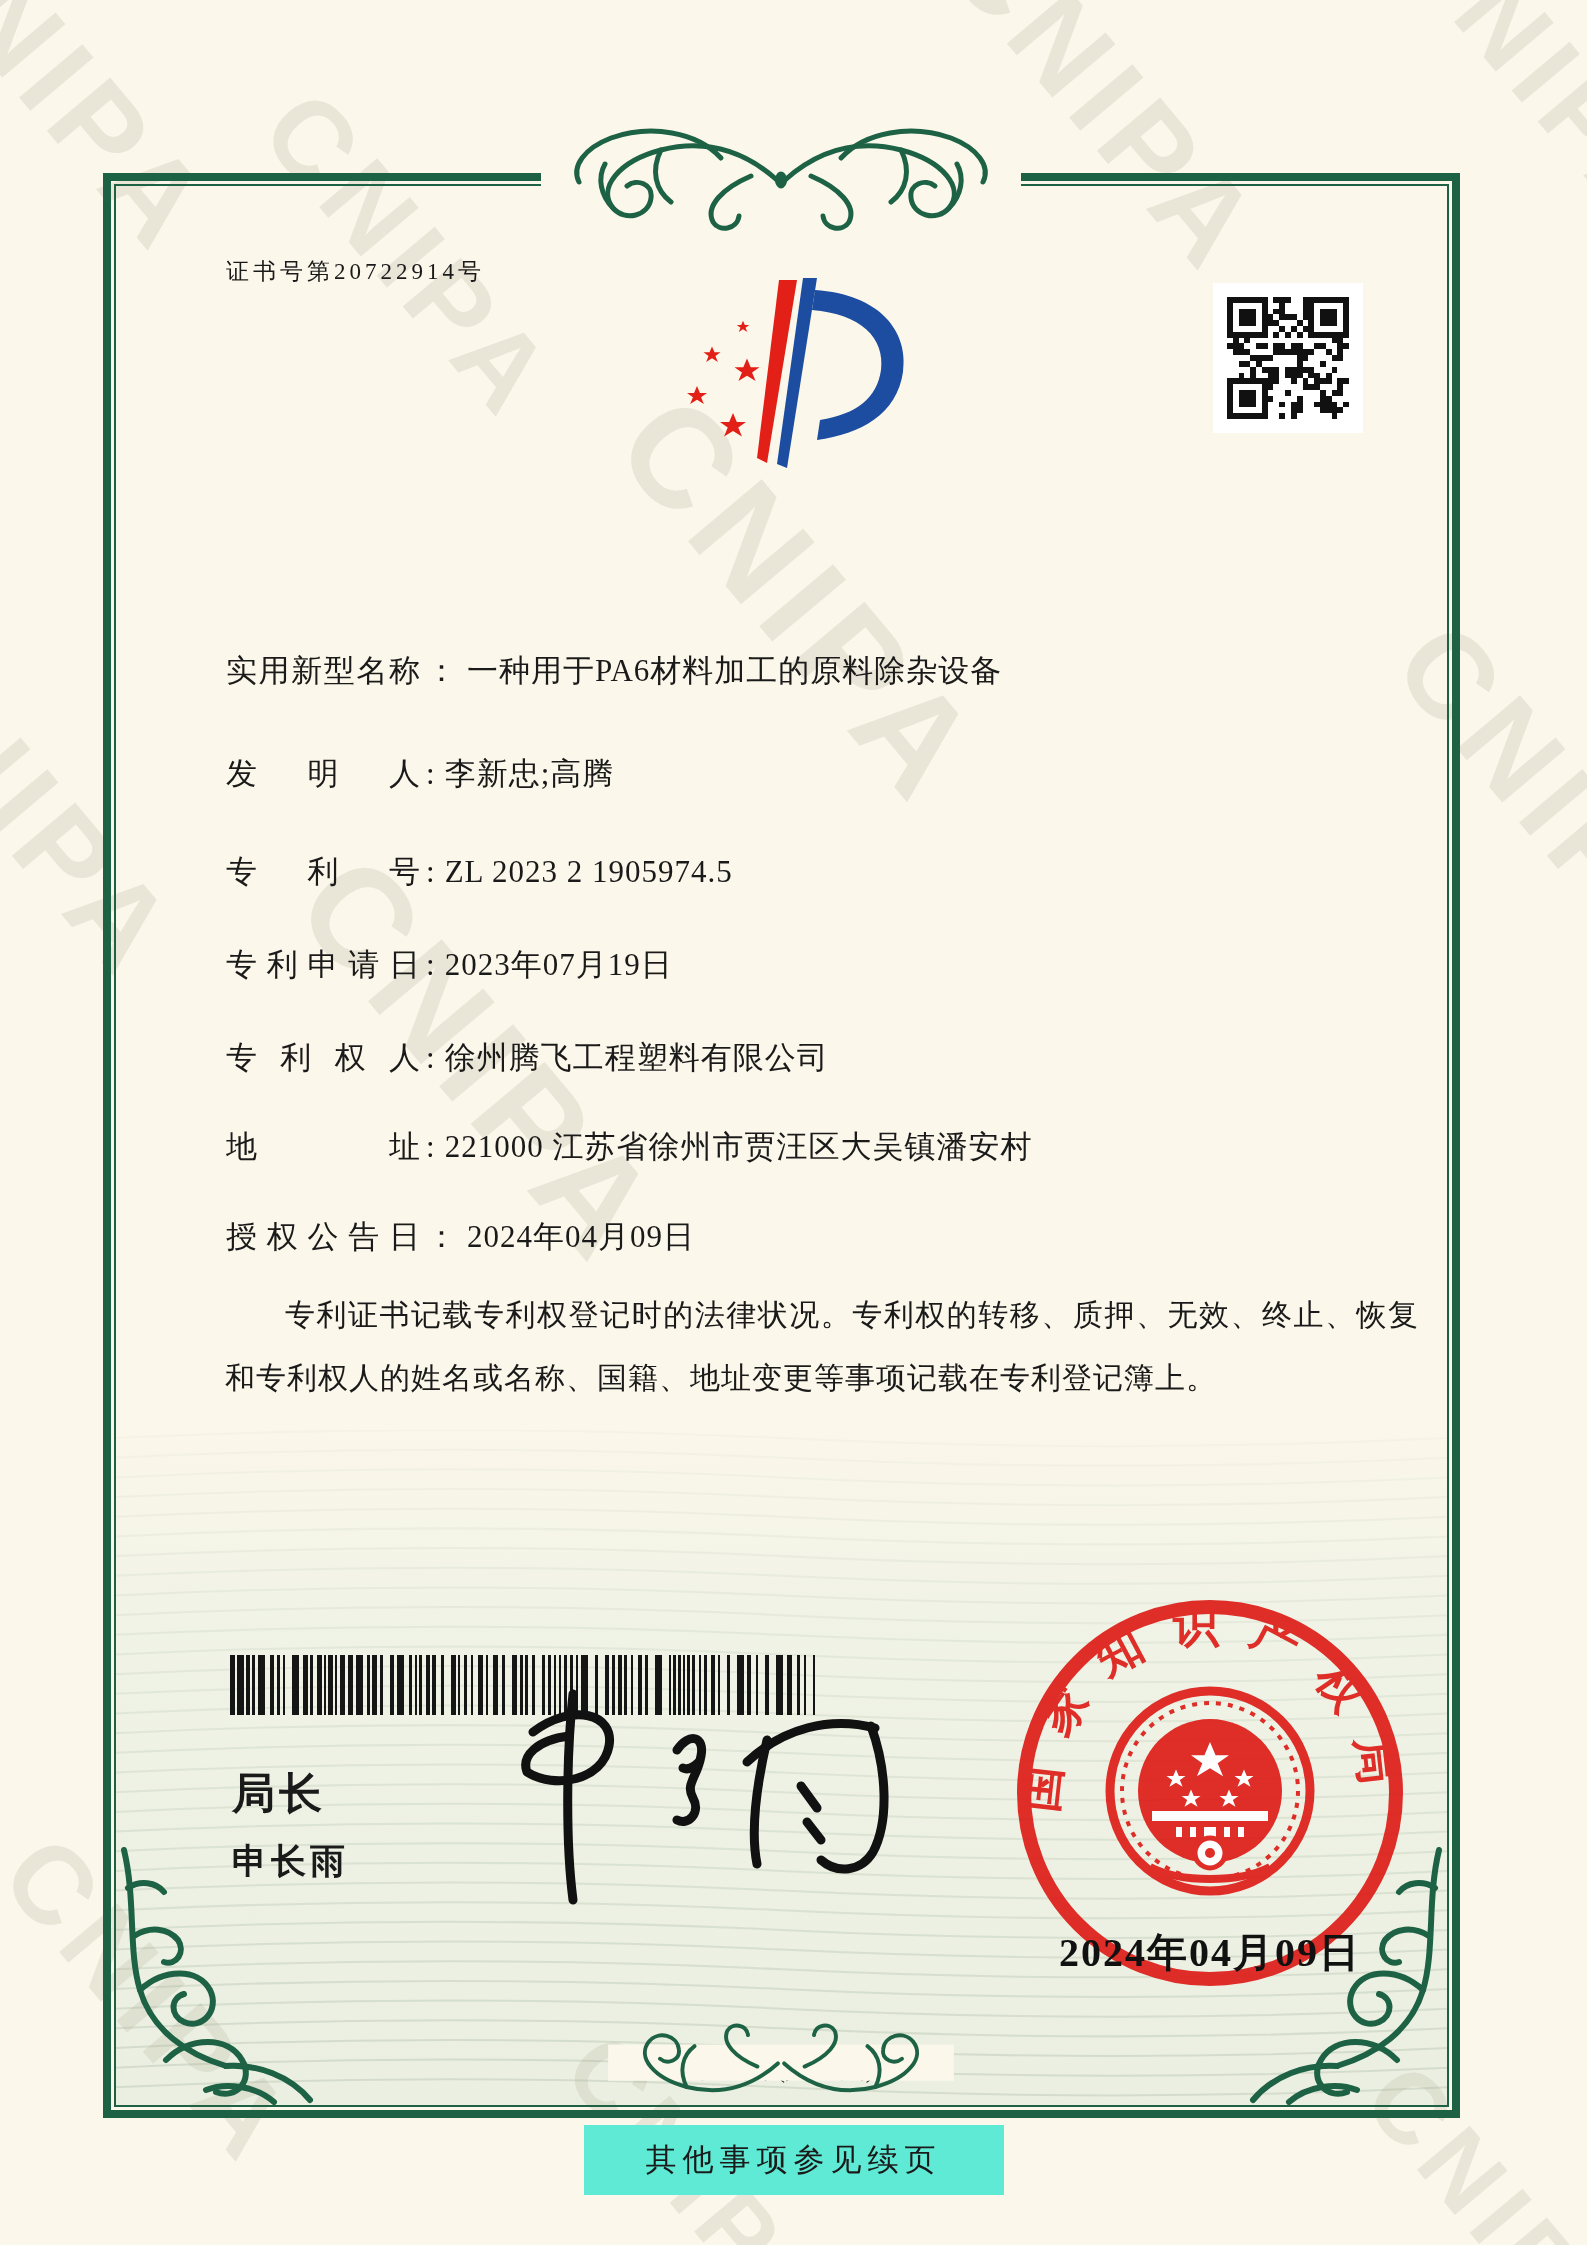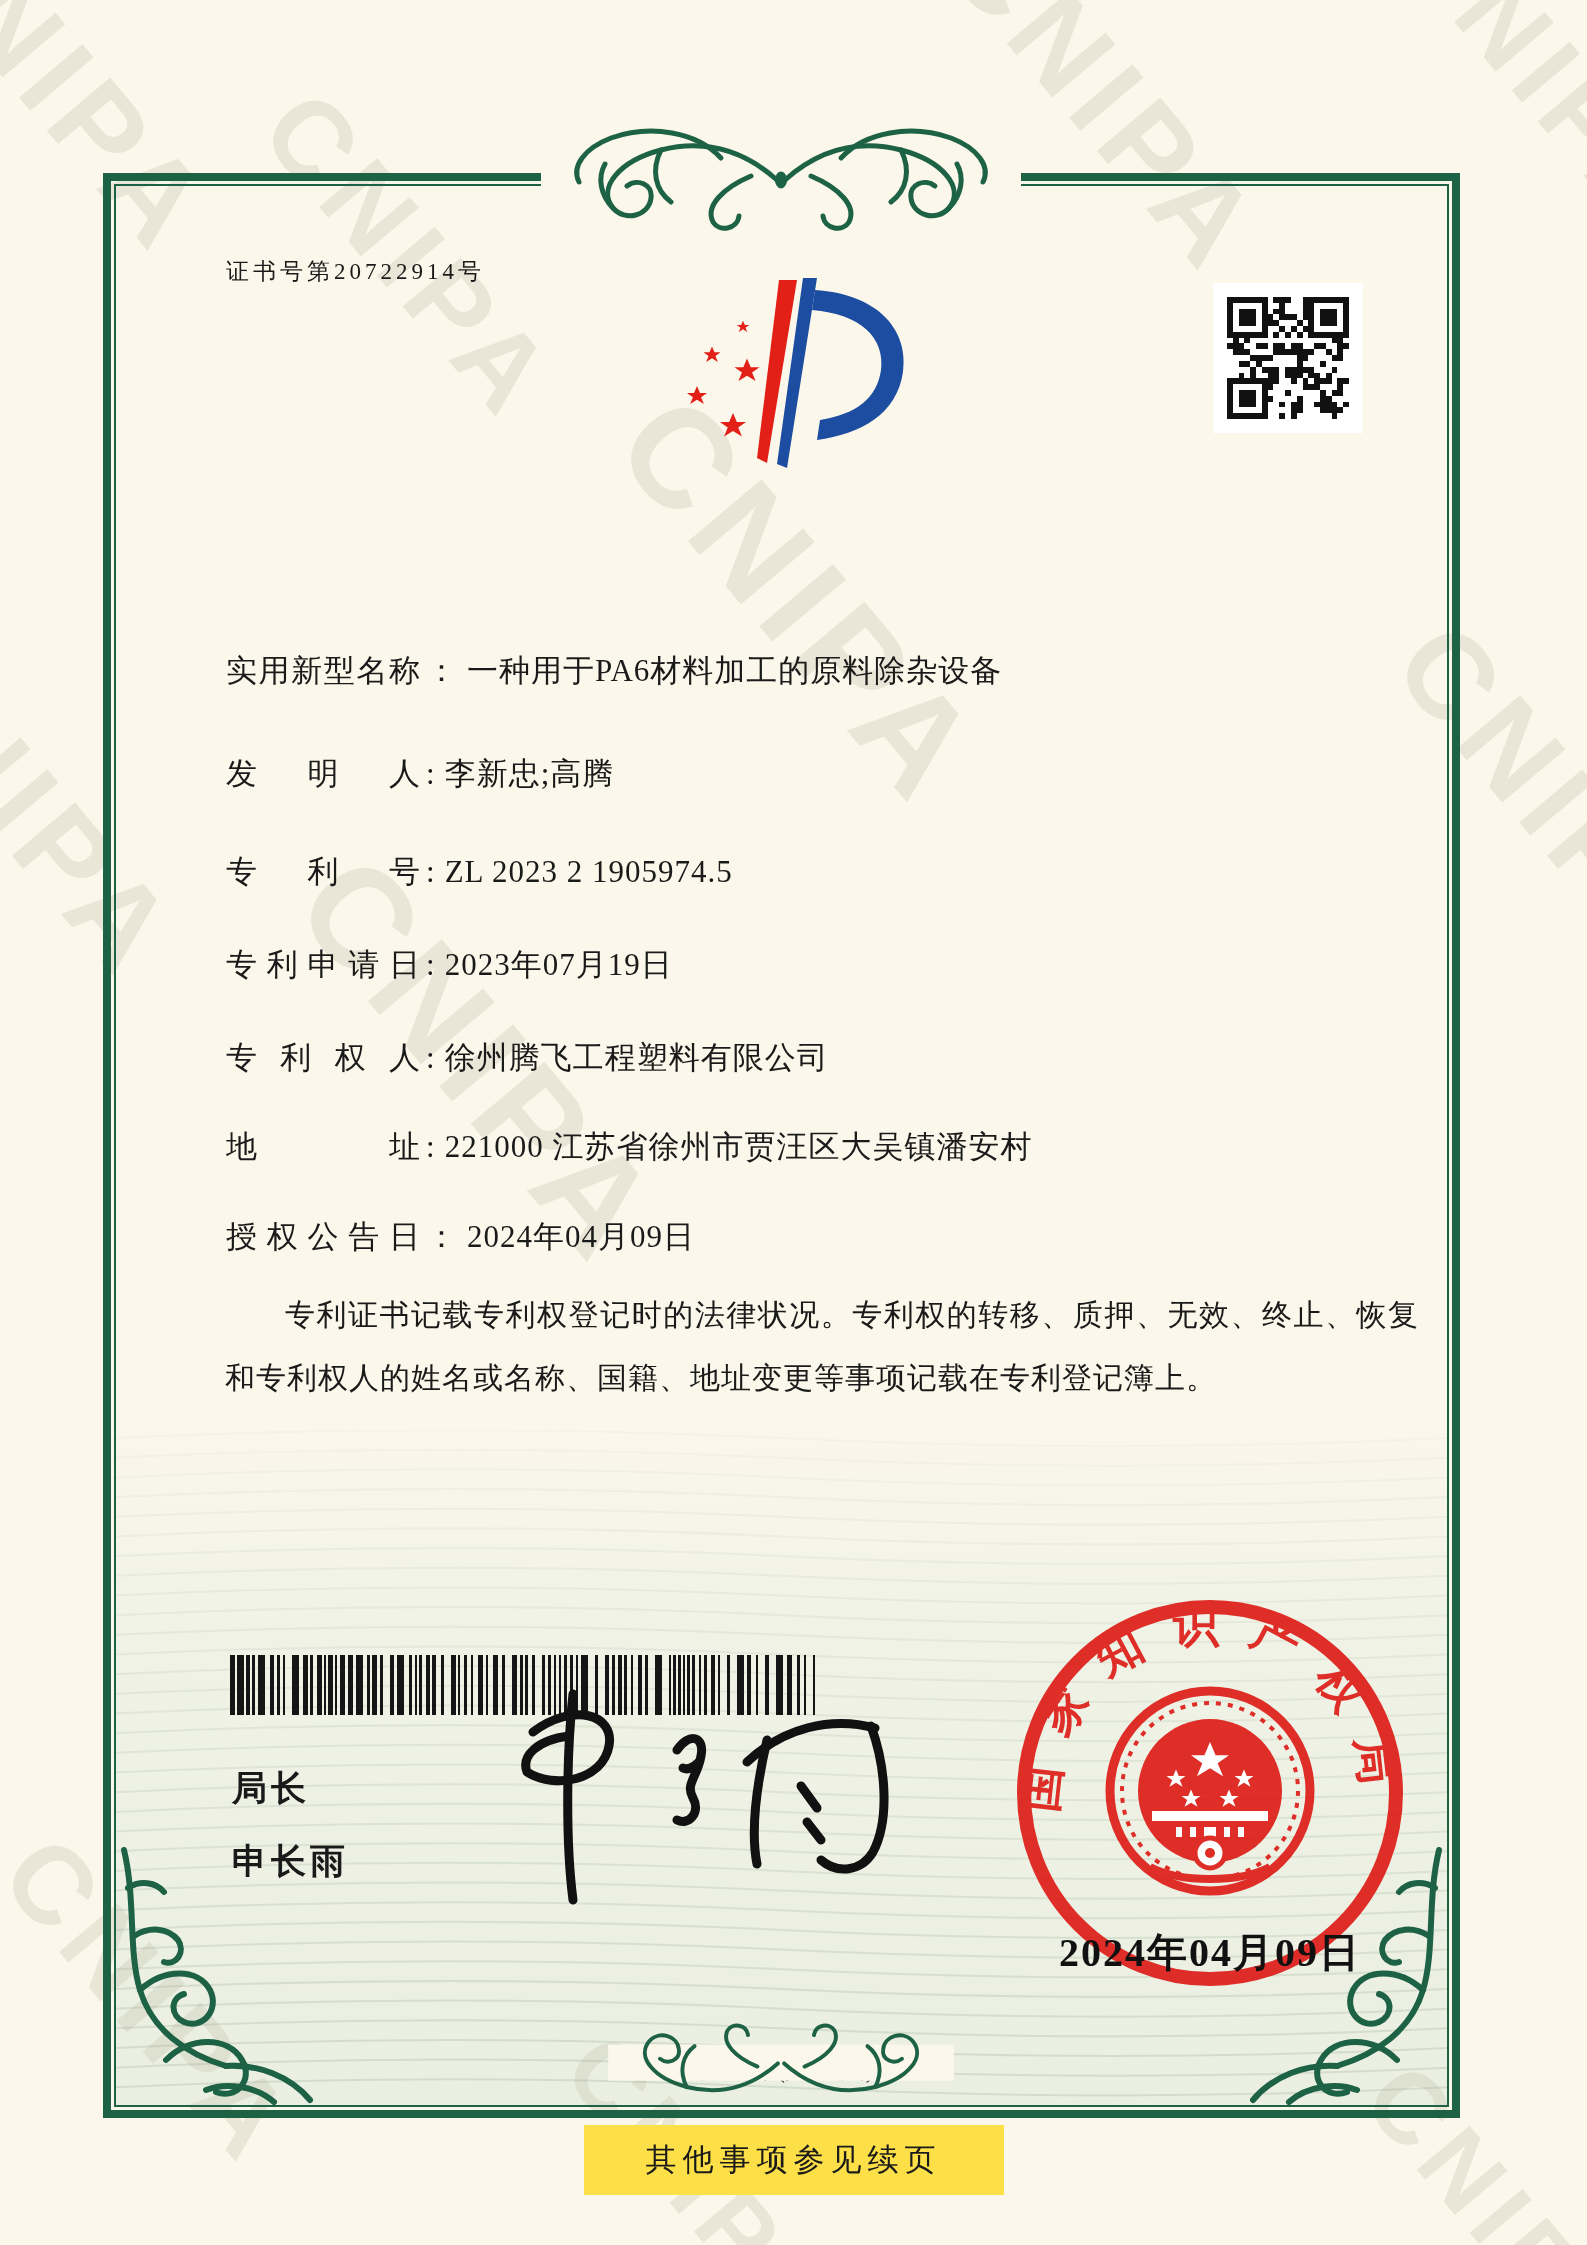--- a/index.html
+++ b/index.html
@@ -32,33 +32,33 @@
          text-align:justify;letter-spacing:1px;}
   .paras p{margin:0 0 14px 0;text-indent:2em;}
   
   .logo{position:absolute;left:675px;top:268px;width:240px;height:205px;}
   .qrbox{position:absolute;left:1213px;top:283px;width:150px;height:150px;background:#ffffff;}
   .qrbox svg{position:absolute;left:14px;top:14px;width:122px;height:122px;}
   
   .barcode{position:absolute;left:230px;top:1655px;width:585px;height:60px;}
   .barcode svg{width:100%;height:100%;display:block;}
   
-  .director-title{position:absolute;left:232px;top:1765px;font-size:35px;font-weight:600;
+  .director-title{position:absolute;left:232px;top:1765px;font-size:43px;font-weight:600;
                   font-family:"Liberation Sans","DejaVu Sans",sans-serif;letter-spacing:4px;}
   .director-name{position:absolute;left:232px;top:1838px;font-size:35px;font-weight:600;
                  font-family:Liberation Serif, serif;letter-spacing:4px;}
   .signature{position:absolute;left:455px;top:1688px;width:470px;height:230px;}
   
   .seal{position:absolute;left:1000px;top:1583px;width:420px;height:420px;}
   .seal-date{position:absolute;left:1010px;top:1925px;width:400px;text-align:center;
              font-size:40px;font-weight:bold;color:#111;letter-spacing:2px;z-index:4;}
   
   .page-num{position:absolute;left:103px;right:127px;top:2050px;text-align:center;font-size:27px;}
   .cont-note{position:absolute;left:50%;transform:translateX(-50%);top:2125px;
-             background:#fde047;padding:14px 62px;font-size:31px;letter-spacing:6px;z-index:3;
+             background:#5eead4;padding:14px 62px;font-size:31px;letter-spacing:6px;z-index:3;
              white-space:nowrap;}
   
   .orn{position:absolute;z-index:4;pointer-events:none;}
   .orn-top{left:501px;top:118px;width:560px;height:120px;}
   .orn-bottom{left:561px;top:2005px;width:440px;height:120px;}
   .orn-bl{left:106px;top:1840px;width:230px;height:272px;}
   .orn-br{right:130px;top:1840px;width:230px;height:272px;transform:scaleX(-1);}
 </style>
 </head>
 <body>

